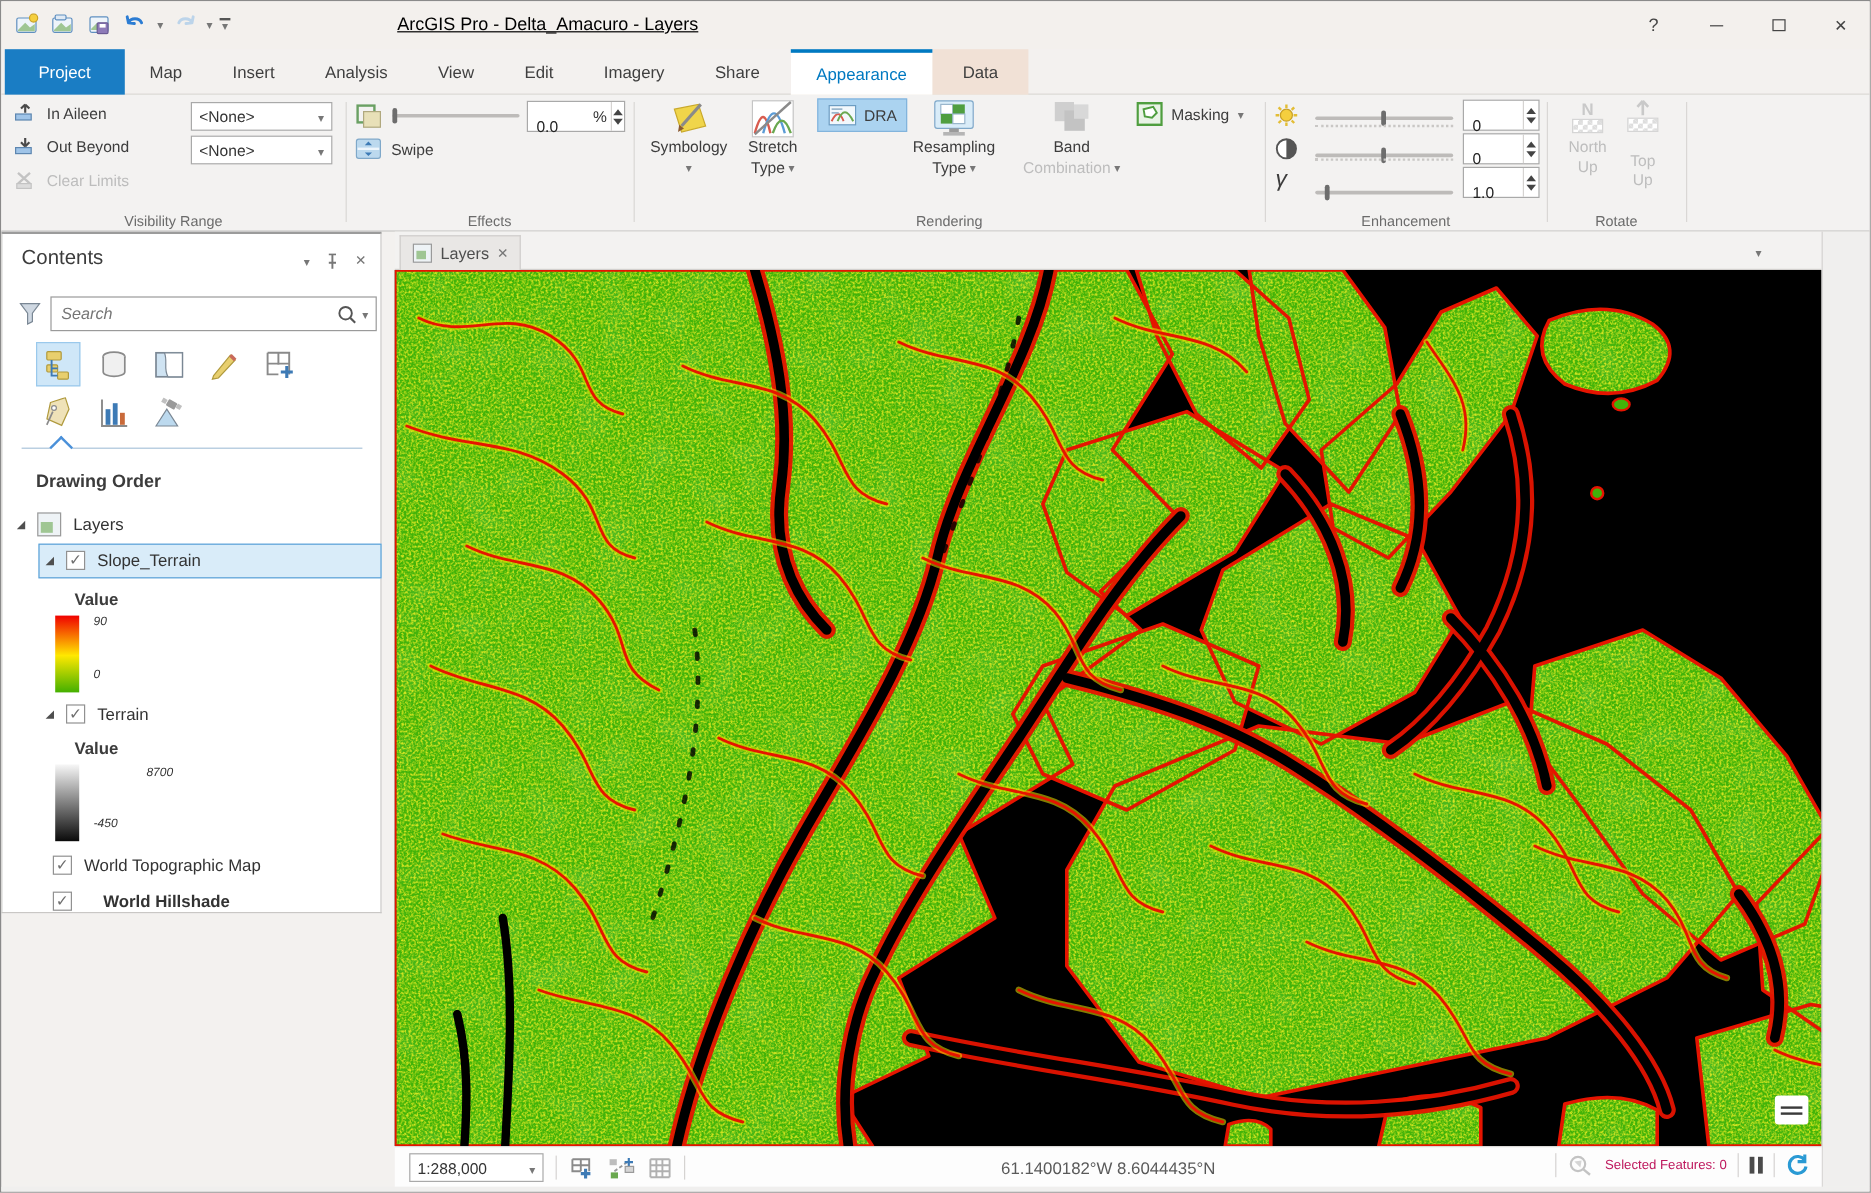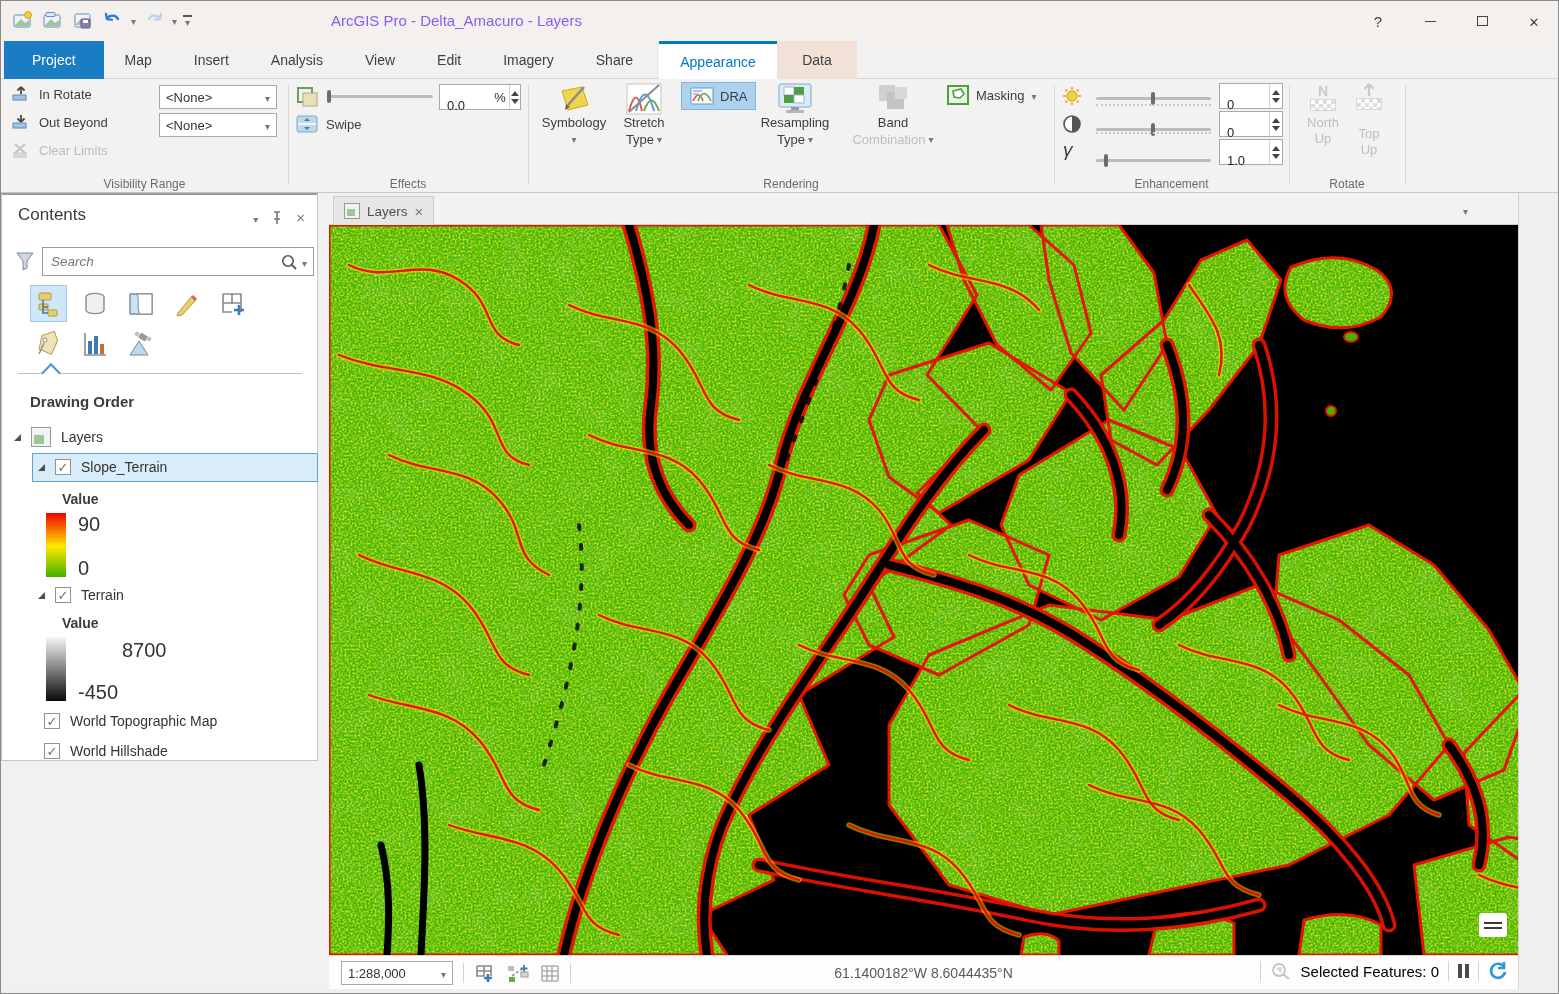--- a/index.html
+++ b/index.html
@@ -3,21 +3,21 @@
 <meta charset="utf-8">
 <style>
   html,body{margin:0;padding:0;background:#d7d5d3;}
   *{box-sizing:border-box;font-family:"Liberation Sans","DejaVu Sans",sans-serif;}
   #app{position:relative;width:1559px;height:994px;background:#f3f1ef;border:1px solid #8a8a8a;overflow:hidden;}
   .abs{position:absolute;}
   .flex{display:flex;align-items:center;}
   
   #titlebar{left:0;top:0;width:1559px;height:40px;background:#f3f0ed;}
   .qa-icon{width:24px;height:24px;display:flex;align-items:center;justify-content:center;}
-  #win-title{font-size:15px;color:#8b5cf6;white-space:nowrap;}
+  #win-title{font-size:15px;color:#000000;white-space:nowrap;text-decoration:underline;}
   .winbtn{width:52px;height:40px;display:flex;align-items:center;justify-content:center;color:#444;font-size:15px;}
   .min-glyph{width:11px;height:1px;background:#444;}
   .max-glyph{width:11px;height:10px;border:1px solid #444;}
   .close-glyph::after{content:"\2715";font-size:13px;color:#444;}
   
   #tabrow{left:0;top:40px;width:1559px;height:38px;background:#f3f1ef;border-bottom:1px solid #d8d5d2;}
   .tab{height:38px;padding:0 21px;display:flex;align-items:center;font-size:14px;color:#3f3f3f;}
   .tab.active{background:#1a7dc4;color:#fff;padding:14px 28px;}
   
   #ctx-head{left:658px;top:0;width:198px;height:40px;background:#f1e1d6;border-top:4px solid #c8795a;display:flex;align-items:center;justify-content:center;font-size:13px;color:#4a4a4a;}
@@ -51,34 +51,34 @@
   #contents .hdr{position:absolute;left:16px;top:10px;font-size:17px;color:#3c3c3c;}
   #search-box{position:absolute;left:40px;top:52px;width:272px;height:29px;border:1px solid #9a9a9a;background:#fff;display:flex;align-items:center;}
   #search-box input{border:0;outline:0;flex:1;font-size:13.5px;font-style:italic;color:#555;padding:0 8px;background:transparent;}
   .cgrid{position:absolute;width:37px;height:37px;display:flex;align-items:center;justify-content:center;}
   .cgrid.sel{background:#cfe7f8;border:1px solid #9ac9ec;}
   .treerow{position:absolute;display:flex;align-items:center;font-size:14px;color:#333;}
   .exp{width:0;height:0;border-left:7px solid transparent;border-bottom:7px solid #4f4f4f;}
   .cbx{width:16px;height:16px;border:1px solid #919191;background:#fff;display:flex;align-items:center;justify-content:center;color:#6f6f6f;font-size:13px;}
   .cbx::after{content:"\2713";}
   .ramp{position:absolute;width:20px;}
-  .ramp-label{position:absolute;font-size:20px;color:#333;}
+  .ramp-label{position:absolute;font-size:10px;color:#333;font-style:italic;}
   
   #maptabs{left:328px;top:192px;width:1189px;height:32px;background:#f3f2f1;border-bottom:1px solid #d2d0ce;}
   #maptab-active{position:absolute;left:4px;top:3px;height:29px;background:#e9e7e5;border:1px solid #cfcdcb;border-bottom:0;display:flex;align-items:center;gap:7px;padding:0 10px;font-size:13.5px;color:#4e4e4e;}
   .xclose::after{content:"\00D7";color:#777;font-size:15px;}
   #mapcanvas{left:328px;top:224px;width:1189px;height:730px;background:#000;}
   #rightstrip{left:1517px;top:192px;width:42px;height:796px;background:#f0efee;border-left:1px solid #d5d3d1;}
   #mapstatus{left:328px;top:954px;width:1189px;height:34px;background:#fdfdfd;border-top:1px solid #dcdad8;}
   #coords{position:absolute;left:0;top:0;width:100%;height:34px;display:flex;align-items:center;justify-content:center;font-size:14px;color:#5a5a5a;}
   .vsep{width:1px;height:20px;background:#d5d3d1;}
   .pausebars{display:flex;gap:3px;}
   .pausebars i{width:4px;height:14px;background:#4a4a4a;}
   #footer{left:0;top:988px;width:1559px;height:6px;background:#f0efee;}
-  .statxt{font-size:15px;color:#000000;}
+  .statxt{font-size:11px;color:#be185d;}
 </style>
 </head>
 <body>
 
 <div id="app">
 
   <div id="titlebar" class="abs">
     <div class="abs flex" style="left:10px;top:7px;gap:6px;">
       <span class="qa-icon">
         <svg width="20" height="18">
@@ -175,21 +175,21 @@
       <i class="gsep" style="left:527px;"></i>
       <i class="gsep" style="left:1053px;"></i>
       <i class="gsep" style="left:1288px;"></i>
       <i class="gsep" style="left:1404px;"></i>
 
     <div class="abs flex" style="left:10px;top:6px;gap:8px;">
       <svg width="20" height="18">
           <path d="M10 2 L10 9 M10 2 L6.5 5.5 M10 2 L13.5 5.5" stroke="#4a4a4a" stroke-width="1.8" fill="none"></path>
           <rect x="2" y="10" width="13" height="5" fill="#9fc4e8" stroke="#5d86b0"></rect>
         </svg>
-      <span class="rlabel">In Rotate</span>
+      <span class="rlabel">In Aileen</span>
     </div>
     <div class="combo abs" style="left:158px;top:6px;width:118px;">
       <span>&lt;None&gt;</span>
         <span class="cdown"></span>
     </div>
     <div class="abs flex" style="left:10px;top:34px;gap:8px;">
       <svg width="20" height="18">
           <path d="M10 9 L10 2 M10 9 L6.5 5.5 M10 9 L13.5 5.5" stroke="#4a4a4a" stroke-width="1.8" fill="none"></path>
           <rect x="2" y="10" width="13" height="5" fill="#9fc4e8" stroke="#5d86b0"></rect>
         </svg>
@@ -473,21 +473,21 @@
     </div>
     <div class="treerow" style="left:60px;top:420px;font-weight:bold;color:#3c3c3c;">Value</div>
     <div class="ramp" style="left:44px;top:442px;height:64px;background:linear-gradient(180deg,#f7f7f7,#0a0a0a);"></div>
     <span class="ramp-label" style="left:80px;top:444px;margin-left:40px;">8700</span>
     <span class="ramp-label" style="left:76px;top:486px;">-450</span>
 
     <div class="treerow" style="left:42px;top:518px;gap:10px;">
       <span class="cbx"></span>
       <span>World Topographic Map</span>
     </div>
-    <div class="treerow" style="left:42px;top:548px;gap:10px;">
+    <div class="treerow" style="left:42px;top:548px;gap:26px;font-weight:bold;">
       <span class="cbx"></span>
       <span>World Hillshade</span>
     </div>
   </div>
 
   <div id="maptabs" class="abs">
     <div id="maptab-active">
       <span style="width:16px;height:16px;border:1px solid #9a9a9a;background:#eef3f6;display:inline-block;position:relative;">
           <i style="position:absolute;left:2px;bottom:2px;width:8px;height:7px;background:#9fc693;"></i>
         </span>

